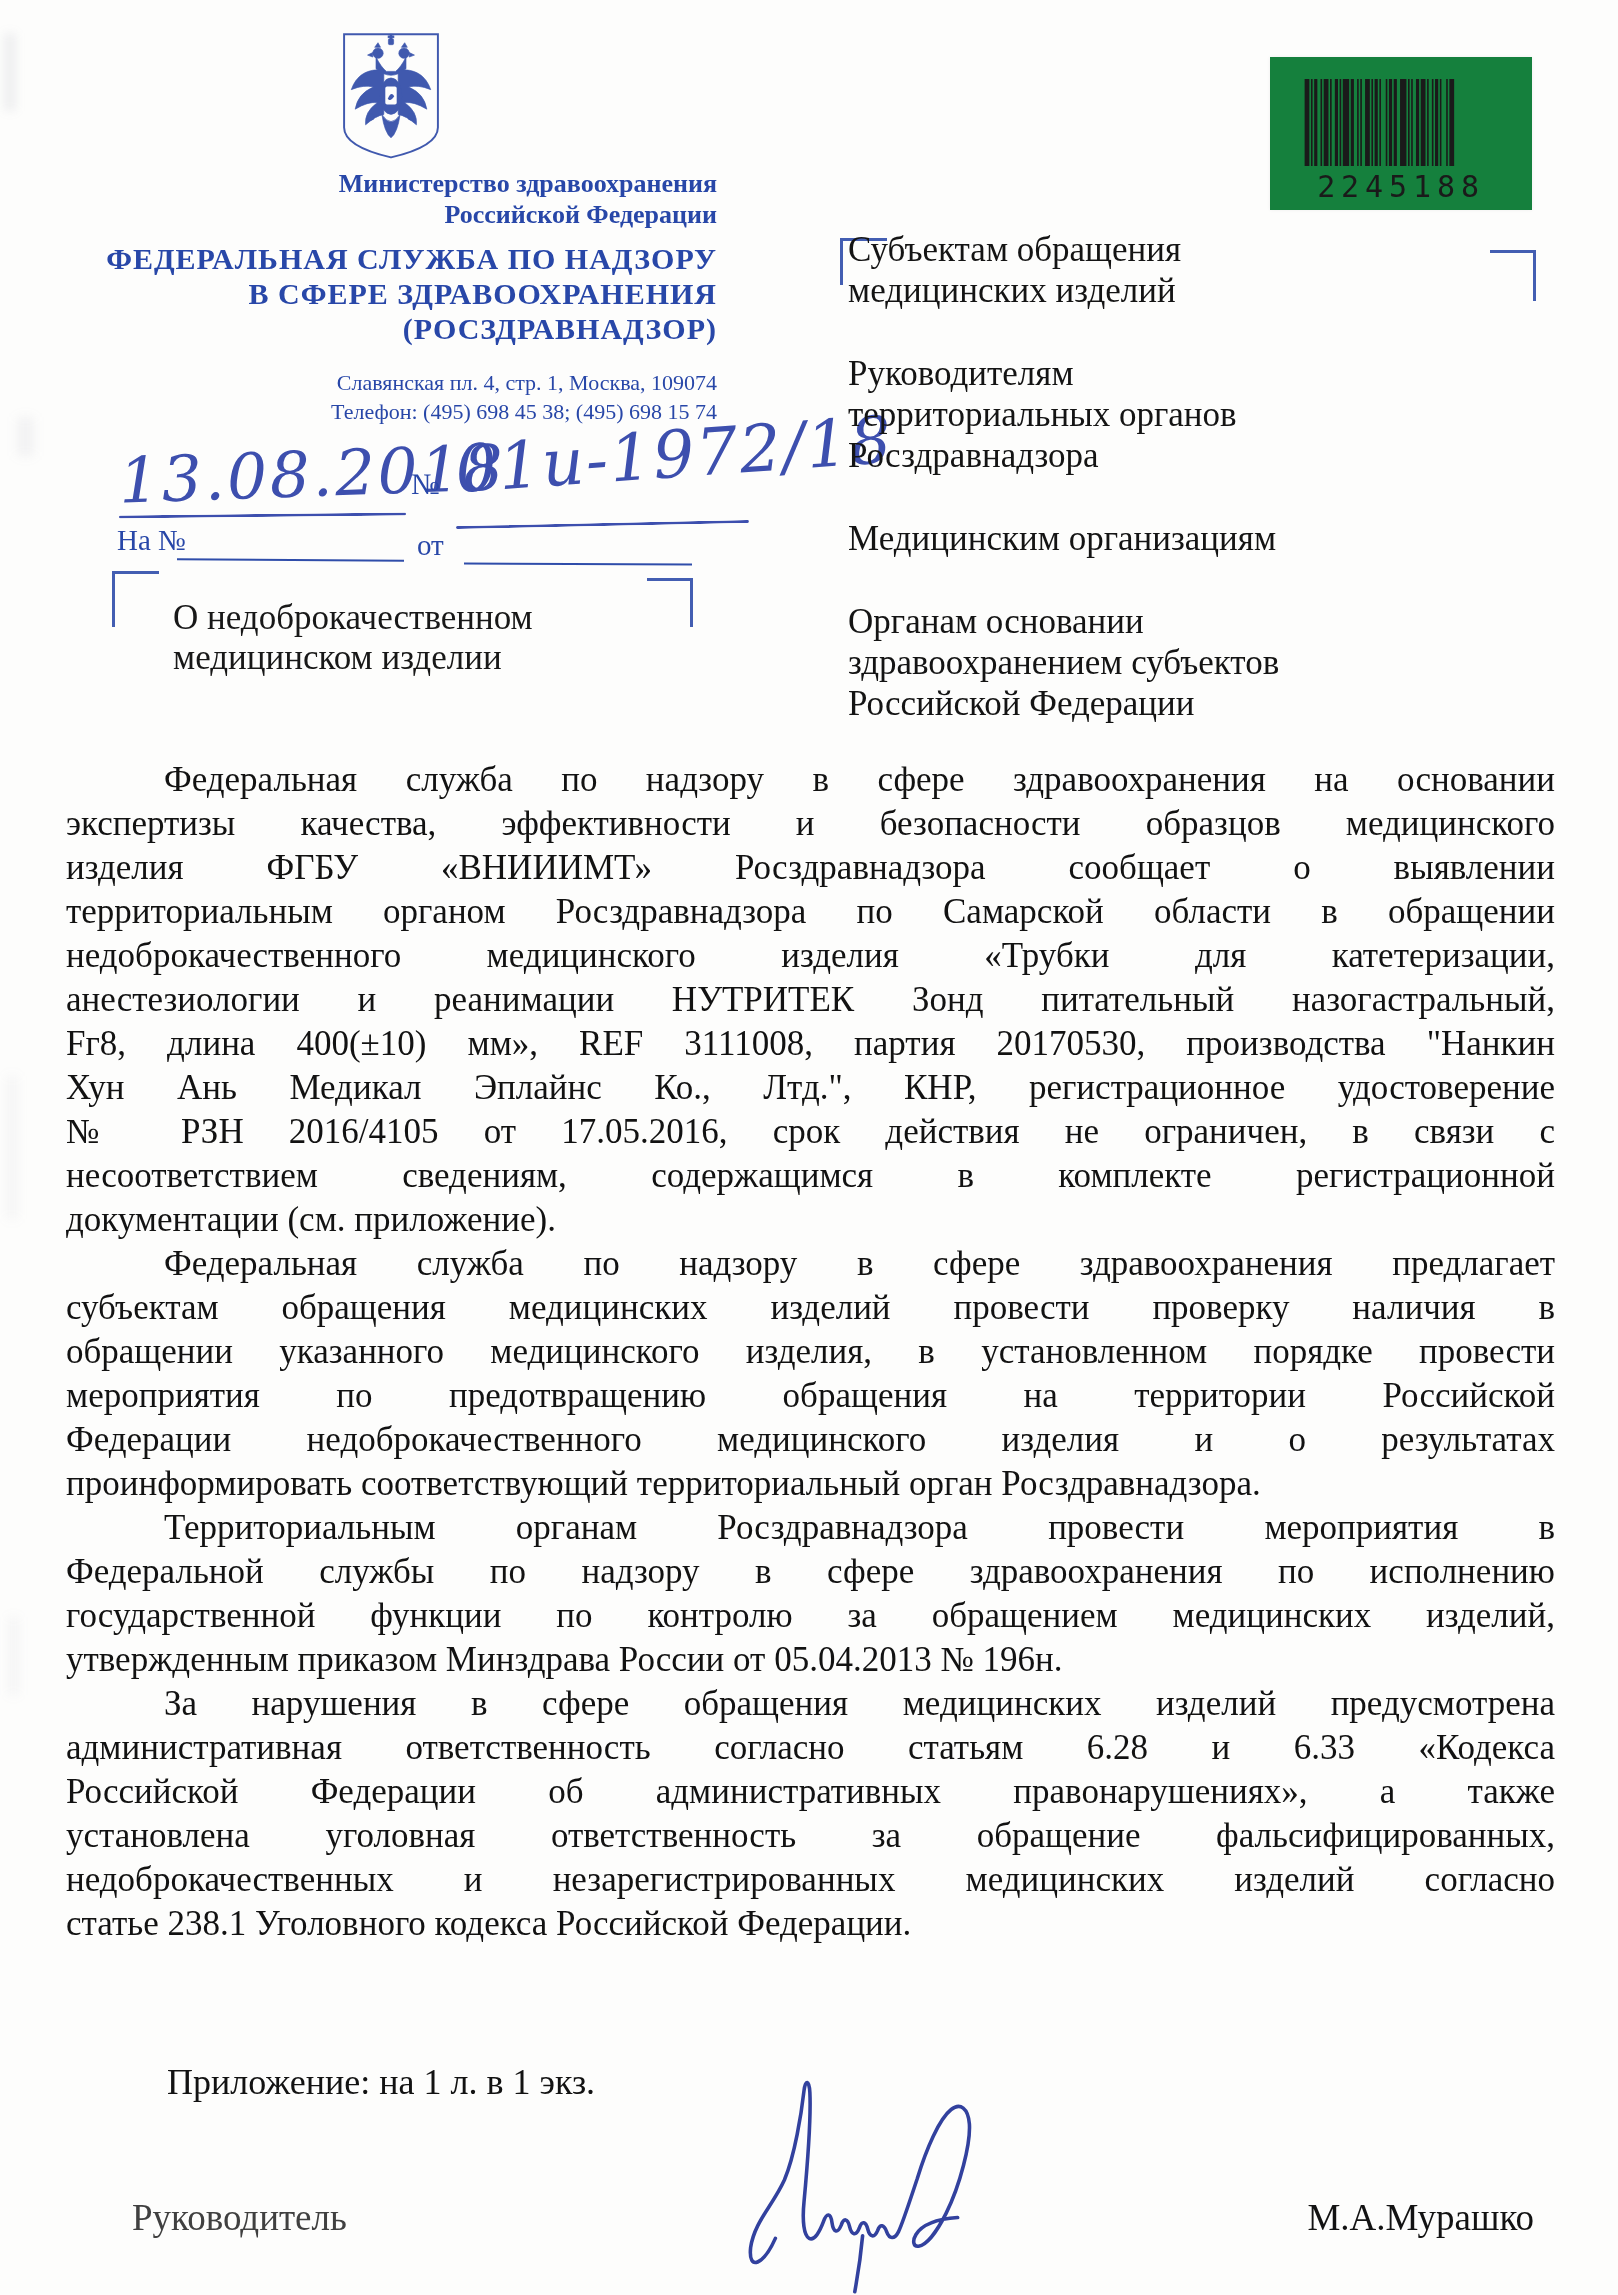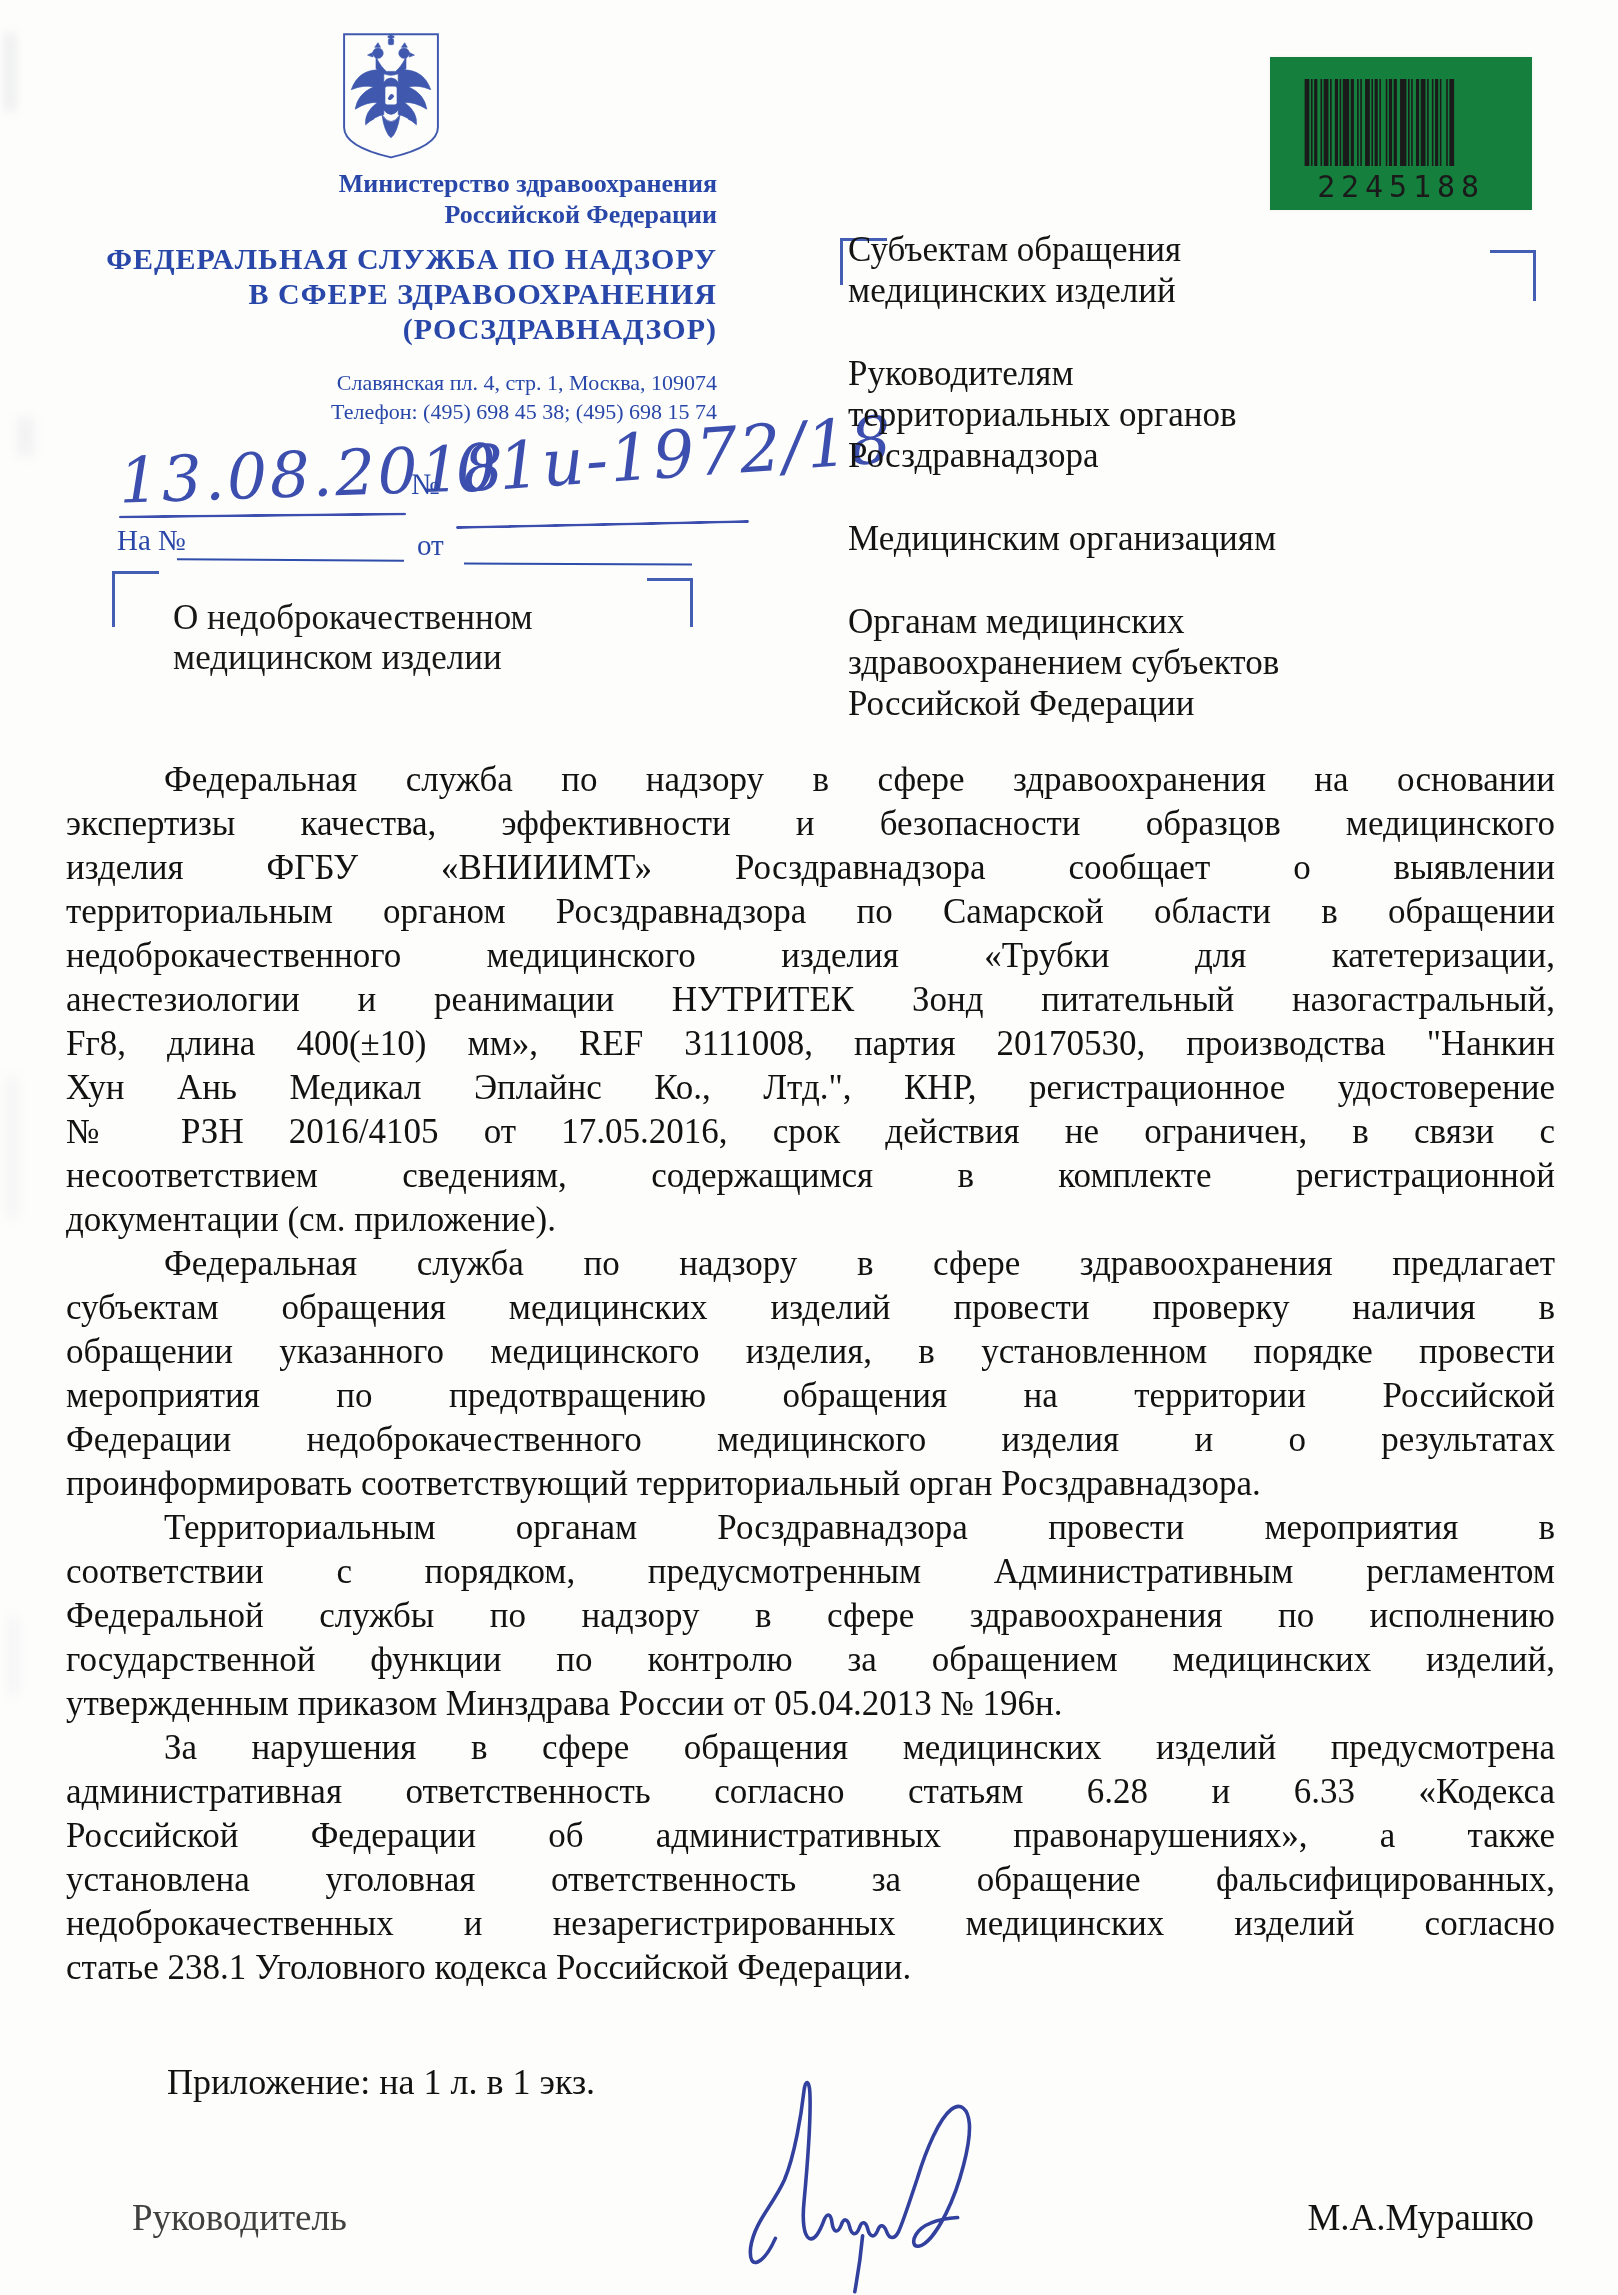--- a/index.html
+++ b/index.html
@@ -198,21 +198,21 @@
       </div>
     <div class="addr-block">
         <div class="addr-line first">Руководителям</div>
         <div class="addr-line">территориальных органов</div>
         <div class="addr-line last">Росздравнадзора</div>
       </div>
     <div class="addr-block">
         <div class="addr-line first last">Медицинским организациям</div>
       </div>
     <div class="addr-block">
-        <div class="addr-line first">Органам медицинских</div>
+        <div class="addr-line first">Органам основании</div>
         <div class="addr-line">здравоохранением субъектов</div>
         <div class="addr-line last">Российской Федерации</div>
       </div>
   </div>
 
   <div class="body-text">
     <div>
         <div class="jline first">Федеральная служба по надзору в сфере здравоохранения на основании</div>
         <div class="jline">экспертизы качества, эффективности и безопасности образцов медицинского</div>
         <div class="jline">изделия ФГБУ «ВНИИИМТ» Росздравнадзора сообщает о выявлении</div>
@@ -228,21 +228,20 @@
     <div>
         <div class="jline first">Федеральная служба по надзору в сфере здравоохранения предлагает</div>
         <div class="jline">субъектам обращения медицинских изделий провести проверку наличия в</div>
         <div class="jline">обращении указанного медицинского изделия, в установленном порядке провести</div>
         <div class="jline">мероприятия по предотвращению обращения на территории Российской</div>
         <div class="jline">Федерации недоброкачественного медицинского изделия и о результатах</div>
         <div class="jline last">проинформировать соответствующий территориальный орган Росздравнадзора.</div>
       </div>
     <div>
         <div class="jline first">Территориальным органам Росздравнадзора провести мероприятия в</div>
-        <div class="jline">соответствии с порядком, предусмотренным Административным регламентом</div>
         <div class="jline">Федеральной службы по надзору в сфере здравоохранения по исполнению</div>
         <div class="jline">государственной функции по контролю за обращением медицинских изделий,</div>
         <div class="jline last">утвержденным приказом Минздрава России от 05.04.2013 № 196н.</div>
       </div>
     <div>
         <div class="jline first">За нарушения в сфере обращения медицинских изделий предусмотрена</div>
         <div class="jline">административная ответственность согласно статьям 6.28 и 6.33 «Кодекса</div>
         <div class="jline">Российской Федерации об административных правонарушениях», а также</div>
         <div class="jline">установлена уголовная ответственность за обращение фальсифицированных,</div>
         <div class="jline">недоброкачественных и незарегистрированных медицинских изделий согласно</div>

